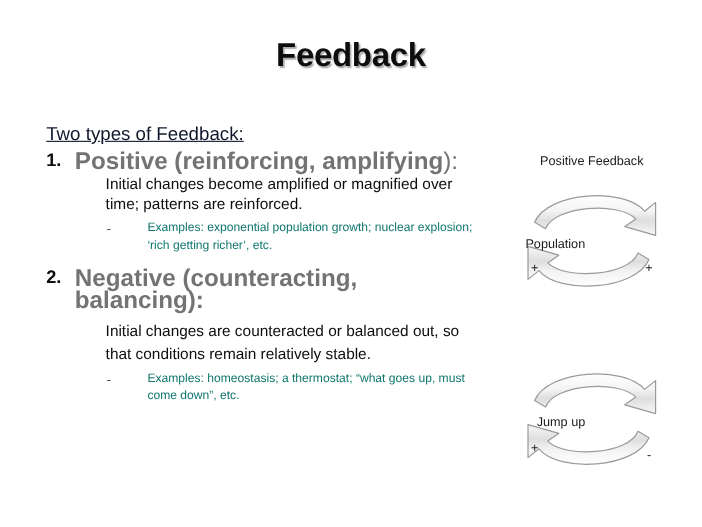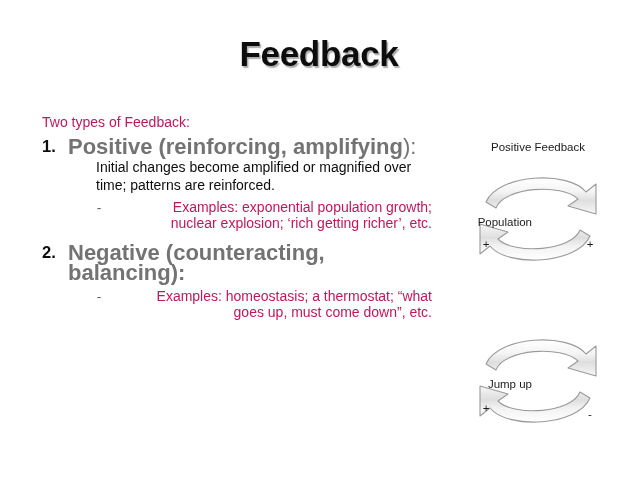--- a/index.html
+++ b/index.html
@@ -17,40 +17,41 @@
     -webkit-font-smoothing: antialiased;
   }
 
   
   .slide-title {
     position: absolute;
     left: 0;
     top: 34px;
     width: 638px;
     text-align: center;
-    font-size: 35px;
+    font-size: 30px;
     font-weight: bold;
     letter-spacing: -0.3px;
     color: #0d0d0d;
     text-shadow: 1.5px 1.5px 1.2px rgba(140,140,140,0.75);
   }
 
   
   .body-col {
     position: absolute;
     left: 42px;
     top: 112px;
     width: 390px;
   }
 
   .lead {
-    font-size: 14px;
+    font-size: 17px;
     line-height: 20px;
-    color: #be185d;
+    color: #0f172a;
     margin: 0 0 5px 0;
+    text-decoration: underline;
   }
 
   .num-item {
     position: relative;
     margin: 0 0 0 0;
     padding-left: 26px;
   }
   .num-marker {
     position: absolute;
     left: 0;
@@ -90,25 +91,24 @@
   .dash-marker {
     position: absolute;
     left: 29px;
     top: 1px;
     font-size: 12px;
     line-height: 16px;
     color: #5a5a5a;
     transform: scaleX(1.15);
   }
   .dash-text {
-    font-size: 14px;
+    font-size: 11px;
     line-height: 16.5px;
-    color: #be185d;
-    margin: 0;
-    text-align: right;
+    color: #0f766e;
+    margin: 0;
   }
   .gap-b { height: 11px; }
 
   
   .diagram {
     position: absolute;
     width: 200px;
     left: 438px;
     margin-top: 28px;
   }
@@ -185,20 +185,21 @@
       <span class="dash-marker">-</span>
       <p class="dash-text">Examples:  exponential population growth; nuclear explosion; ‘rich getting richer’, etc.</p>
     </div>
   </div>
 
   <div class="gap-b"></div>
 
   <div class="num-item">
     <span class="num-marker">2.</span>
     <p class="num-head"><span>Negative (counteracting, balancing):</span><span class="light"></span></p>
+    <p class="sub-para loose">Initial changes are counteracted or balanced out, so that conditions remain relatively stable.</p>
     <div class="dash-item">
       <span class="dash-marker">-</span>
       <p class="dash-text">Examples:  homeostasis; a thermostat; “what goes up, must come down”, etc.</p>
     </div>
   </div>
 
 </div>
 
 <div class="diagram" id="diagram-positive">
   <div class="diagram-title">Positive Feedback</div>

